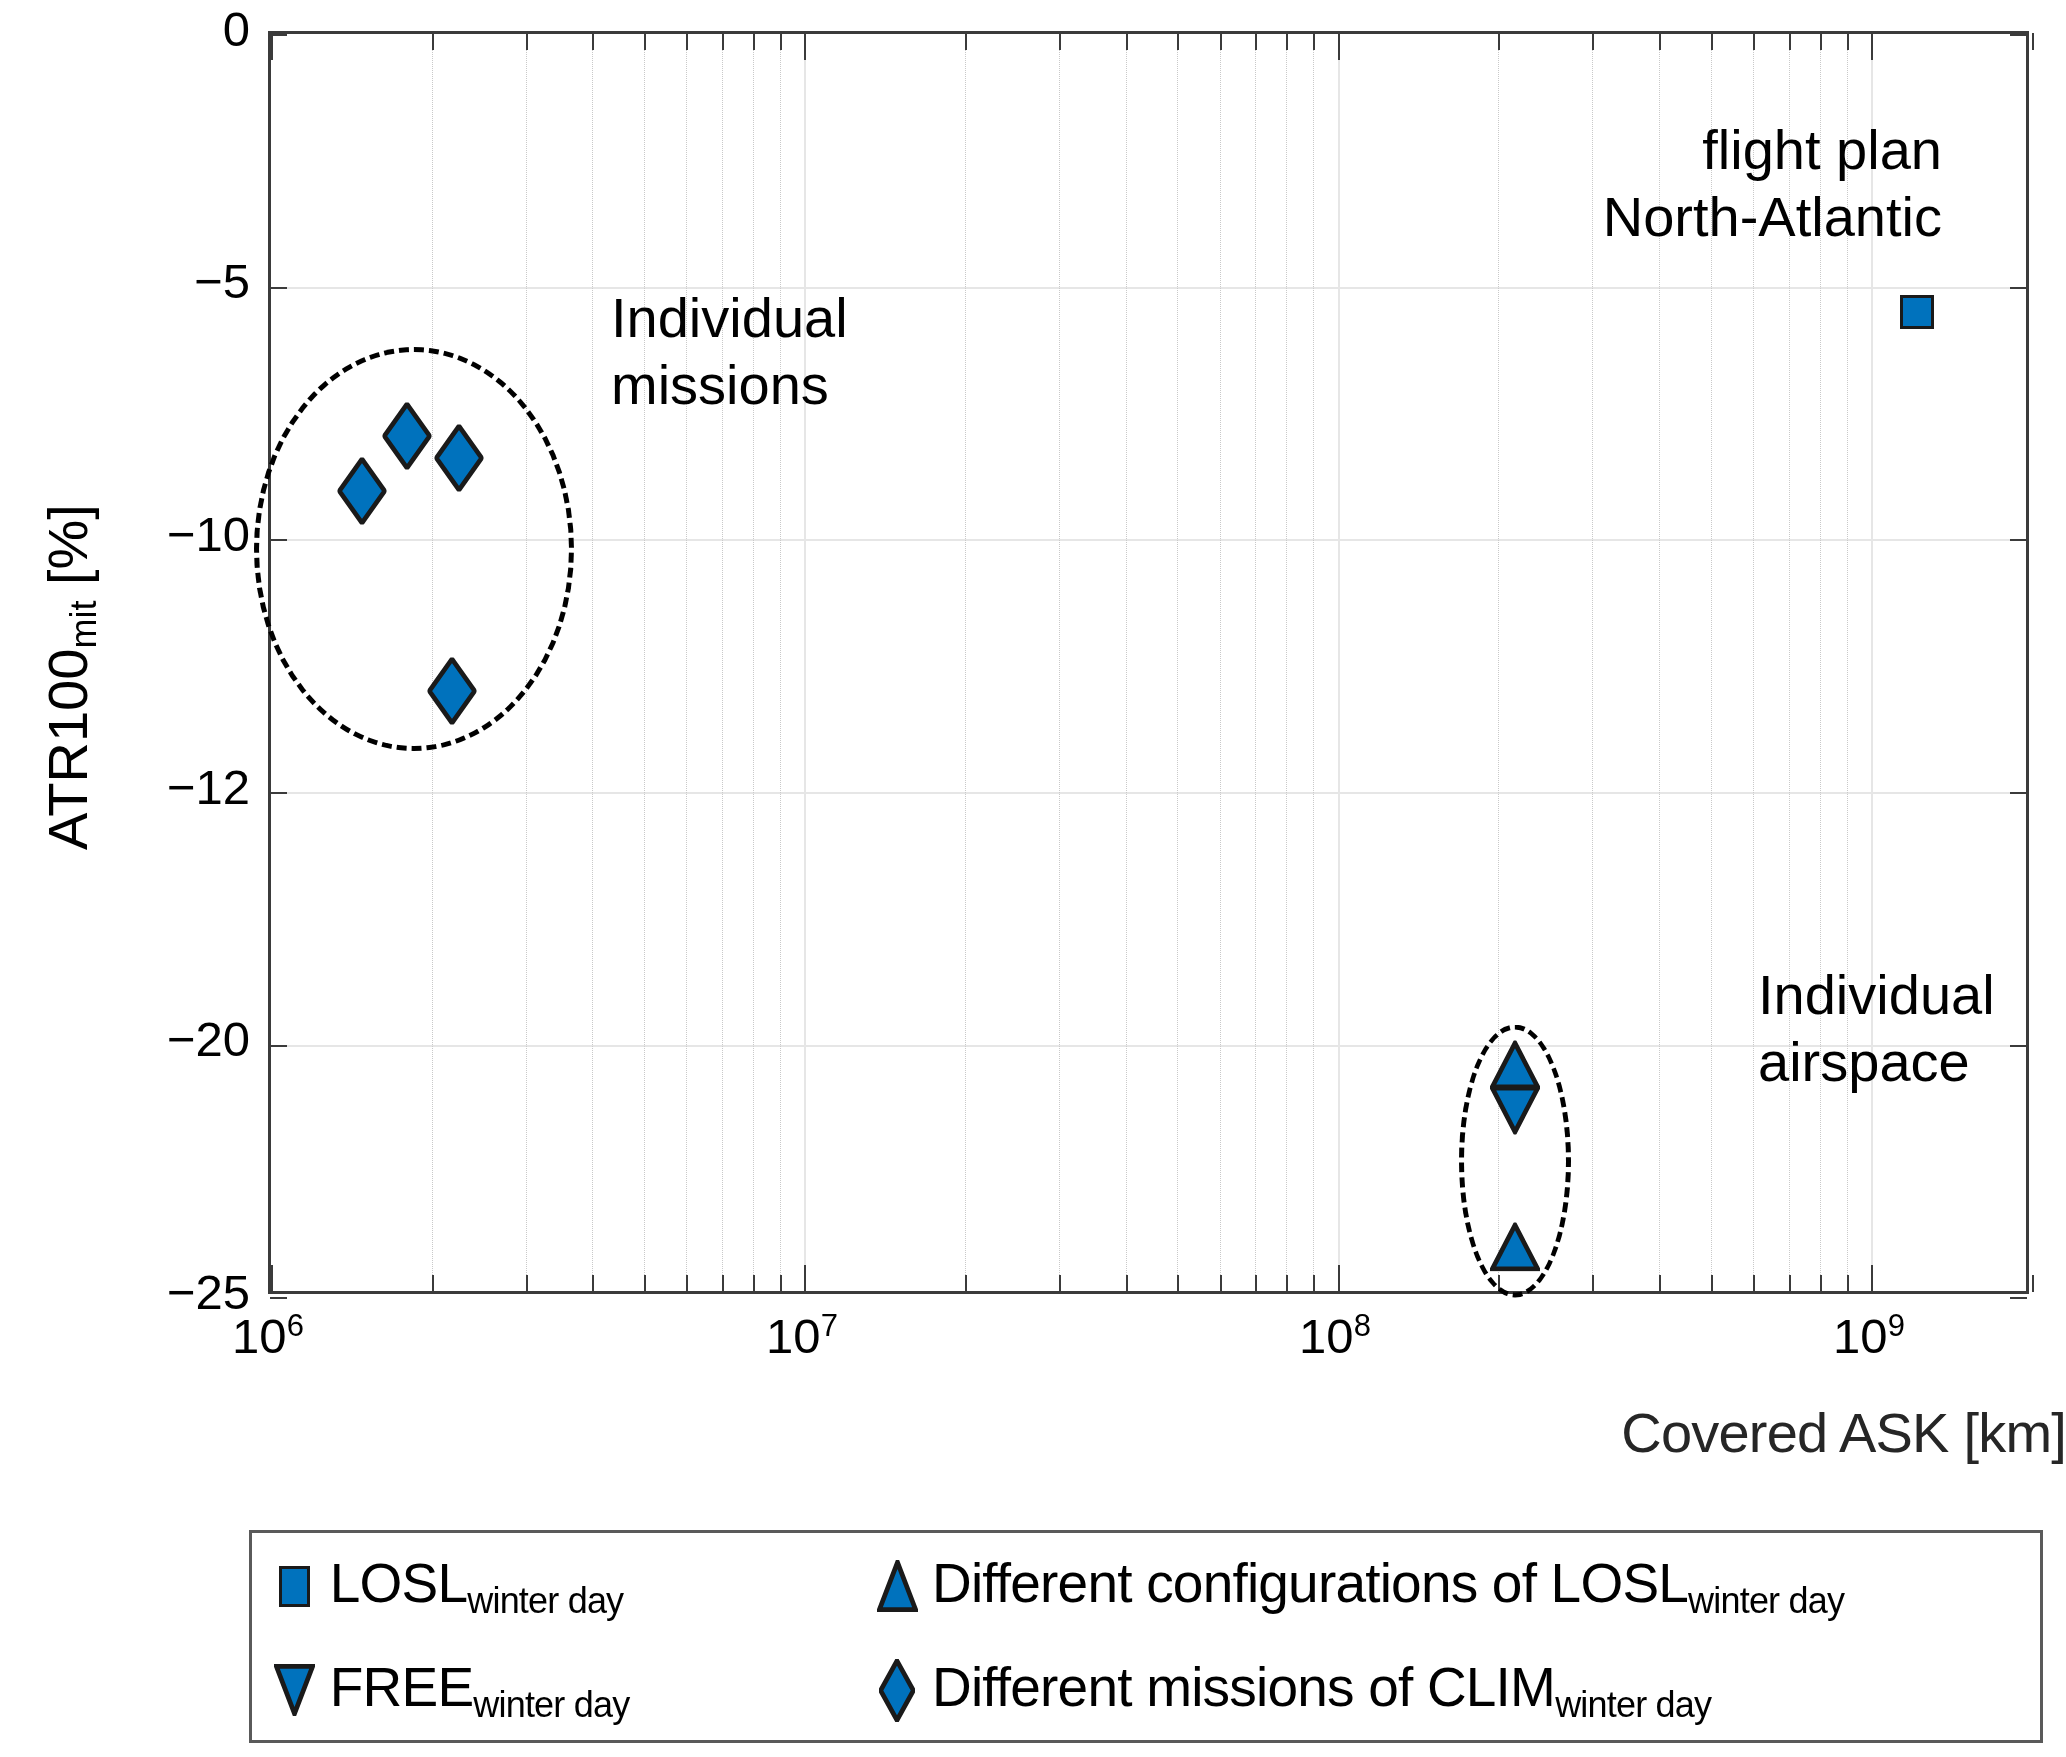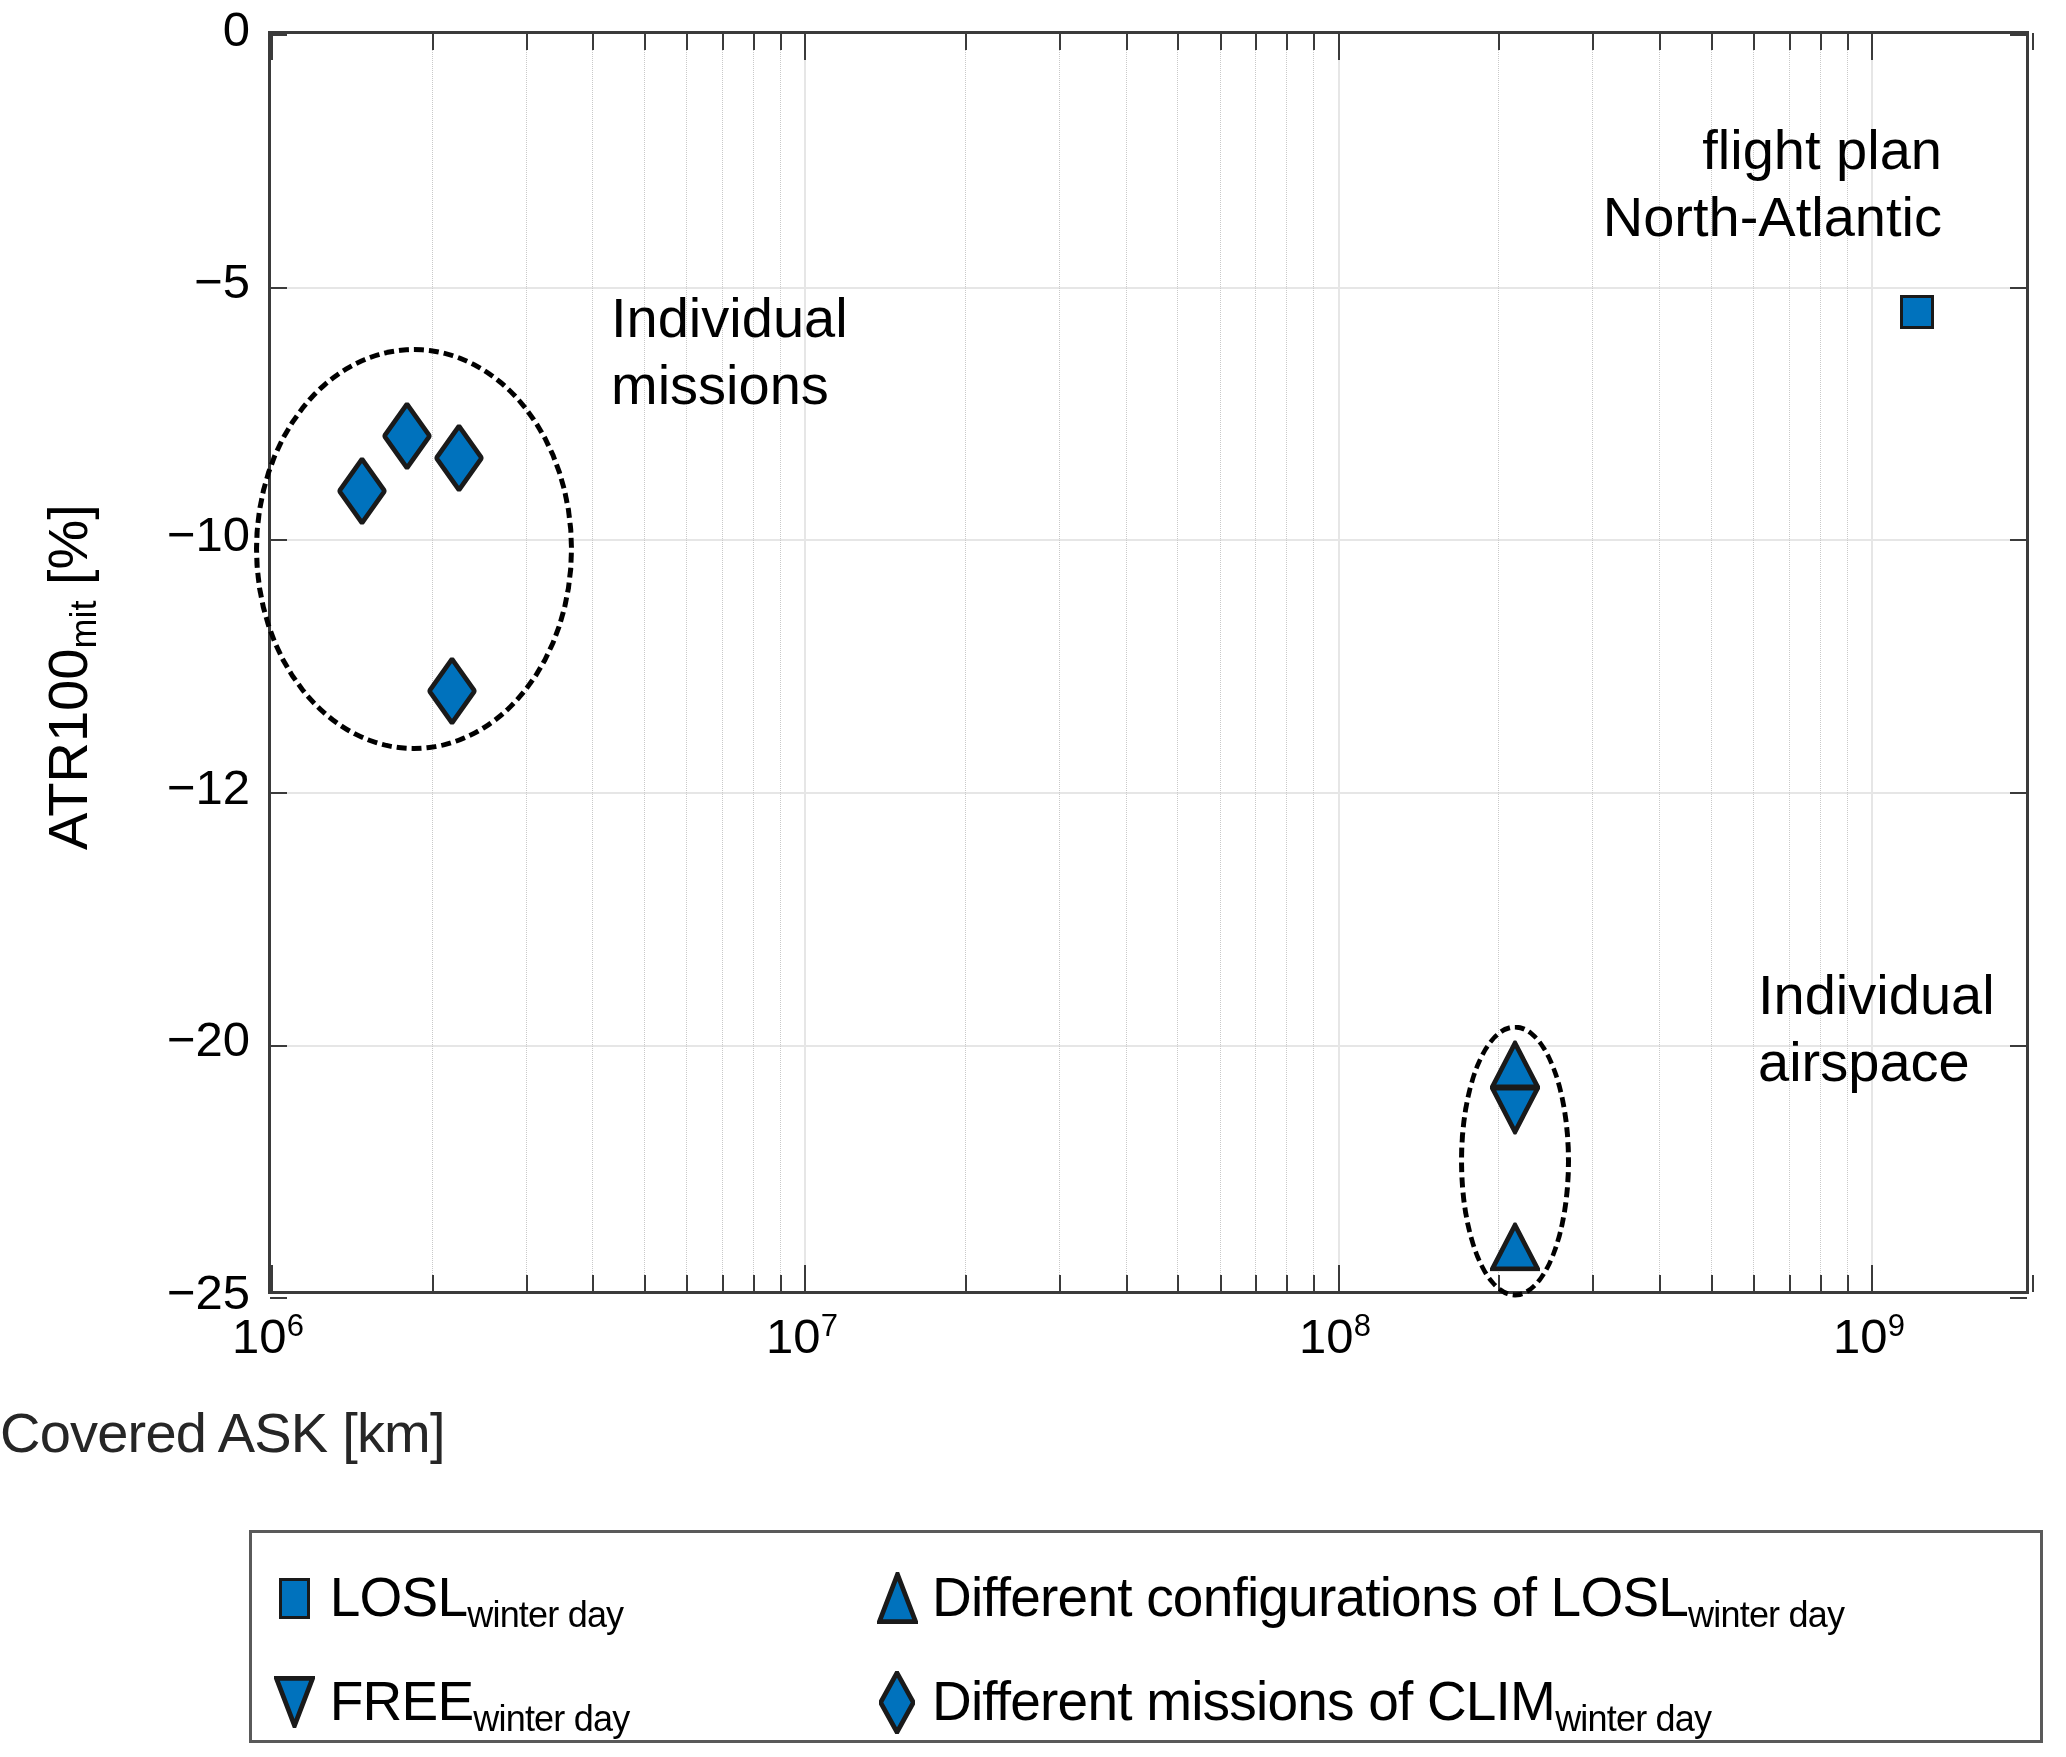--- a/index.html
+++ b/index.html
@@ -42,21 +42,21 @@
     white-space:nowrap;
     transform:translateX(-50%);
     text-align:center;
   }
   .xtick-txt sup{font-size:31px;vertical-align:super;line-height:0;}
 
   
   #x-axis-title{
     position:absolute;
     top:1401px;left:0;width:2066px;
-    text-align:left;
+    text-align:right;
     font-size:56px;
     line-height:63px;
     color:#262626;
     letter-spacing:-0.8px;
   }
   #y-axis-title{
     position:absolute;
     left:-438px;
     top:642px;
     width:1017px;
@@ -107,21 +107,21 @@
     position:absolute;
     left:249px; top:1530px;
     width:1794px; height:213px;
     border:3.1px solid #5a5a5a;
     box-sizing:border-box;
     background:#fff;
   }
   .legend-cell{
     position:absolute;
     display:flex;
-    align-items:flex-end;
+    align-items:center;
   }
   .legend-mk{
     width:70px; height:70px;
     display:flex;align-items:center;justify-content:center;
     flex:0 0 auto;
   }
   .legend-txt{
     font-size:55px;
     line-height:58px;
     white-space:nowrap;

